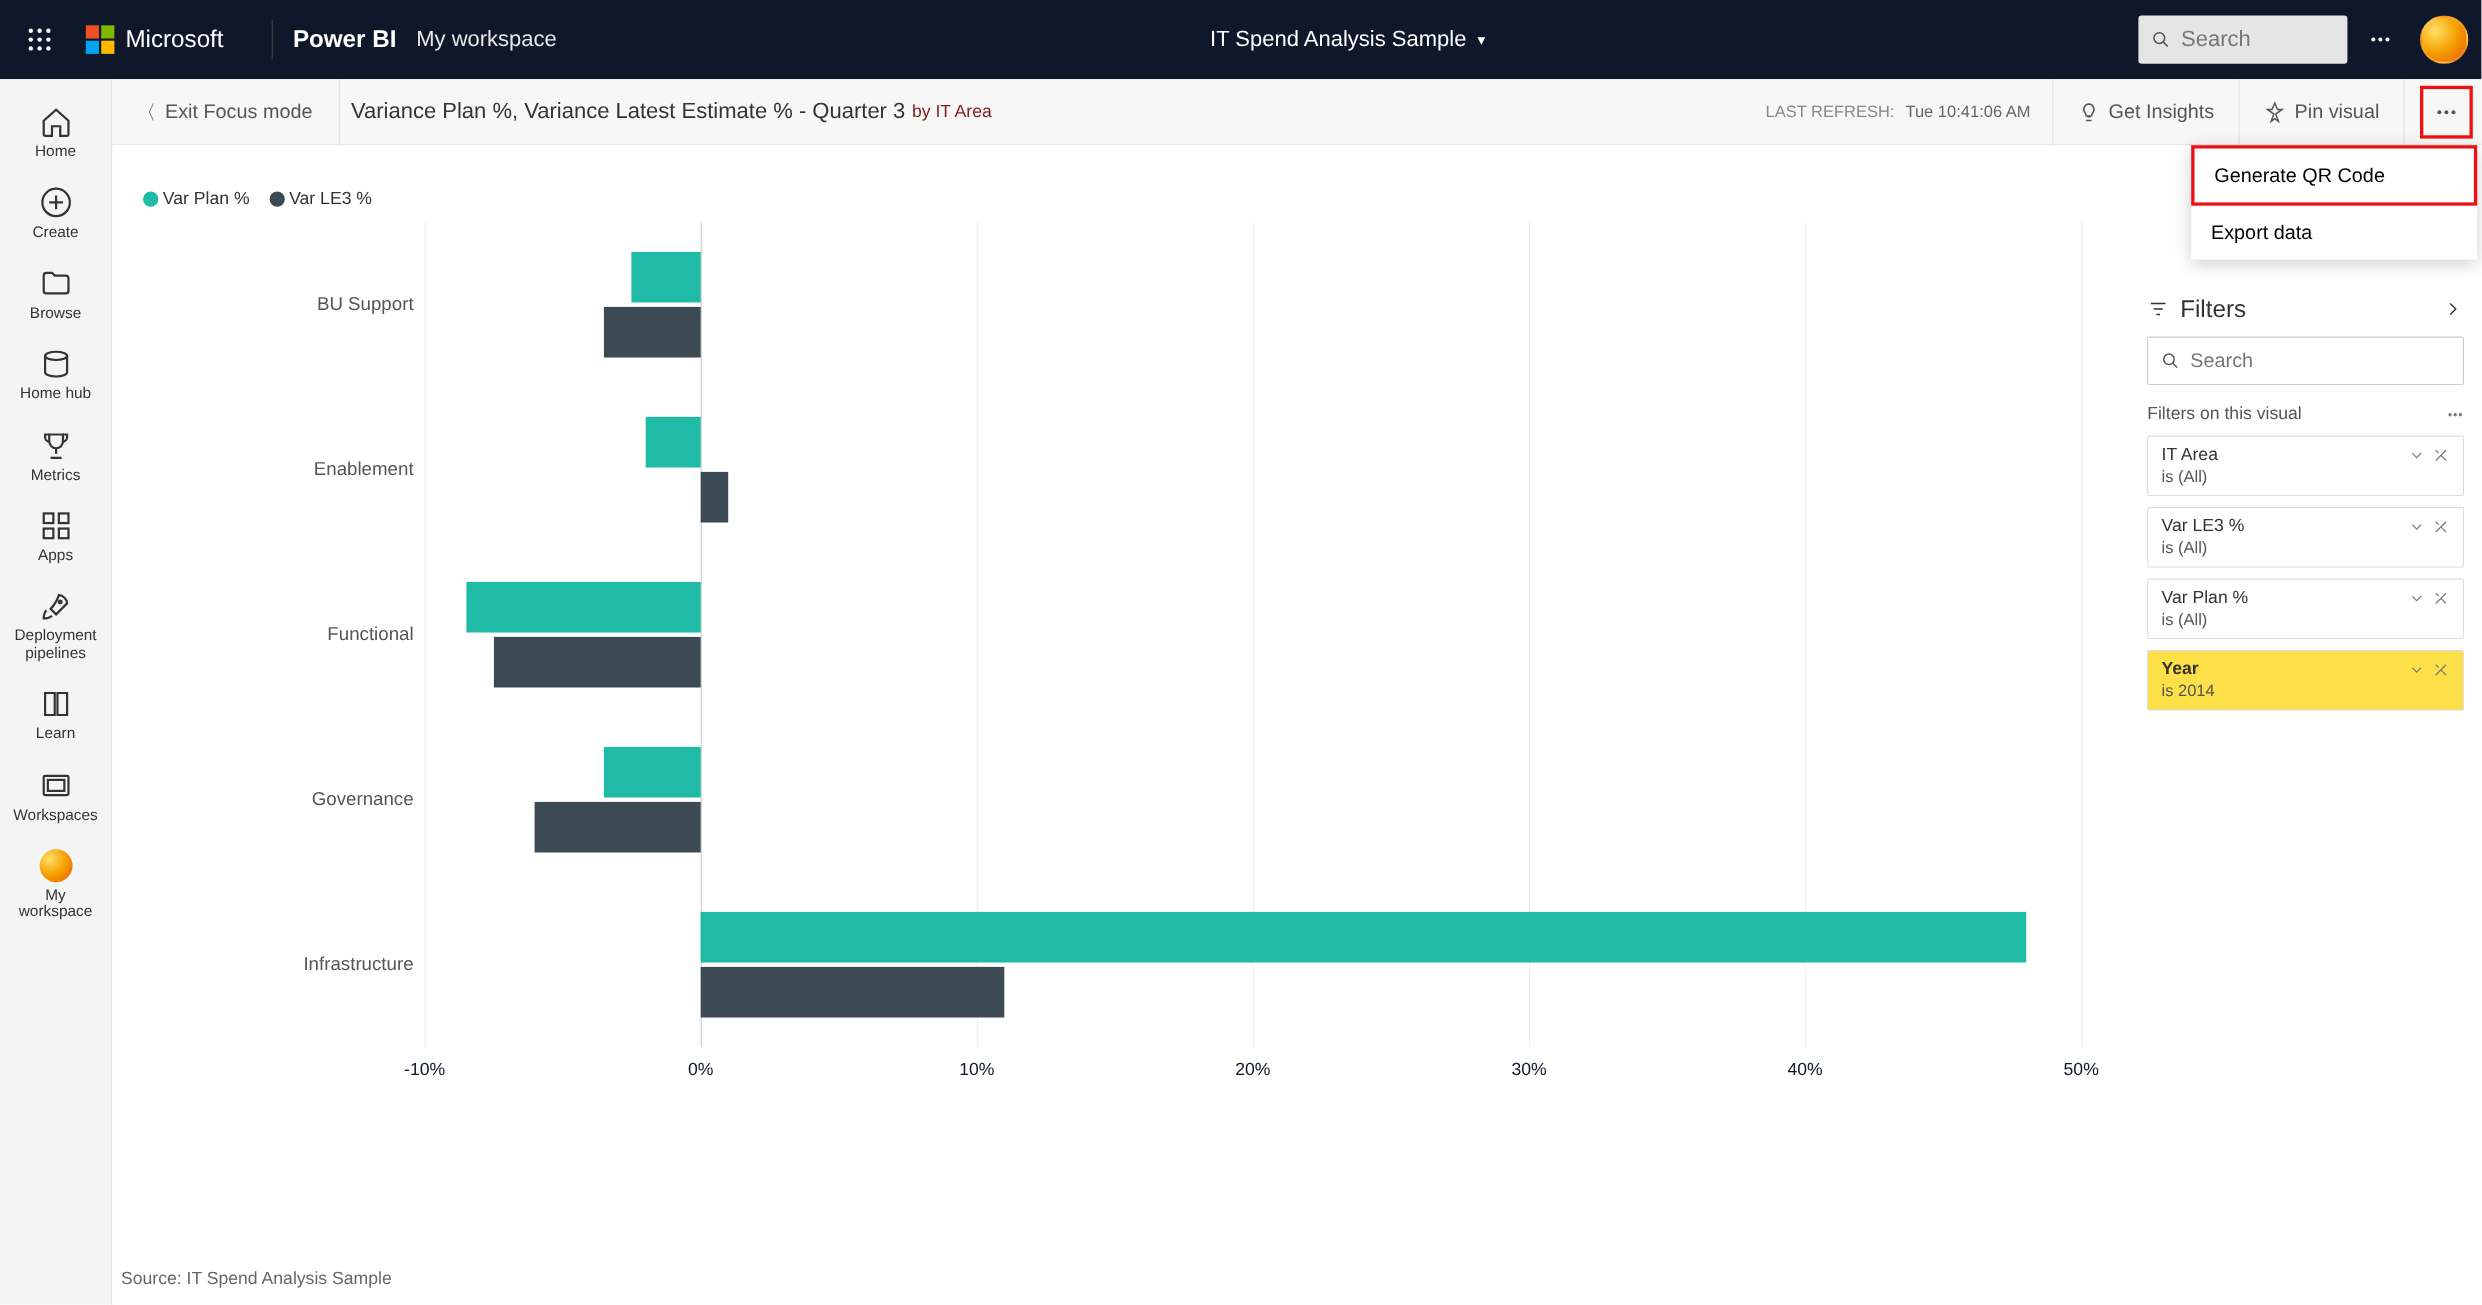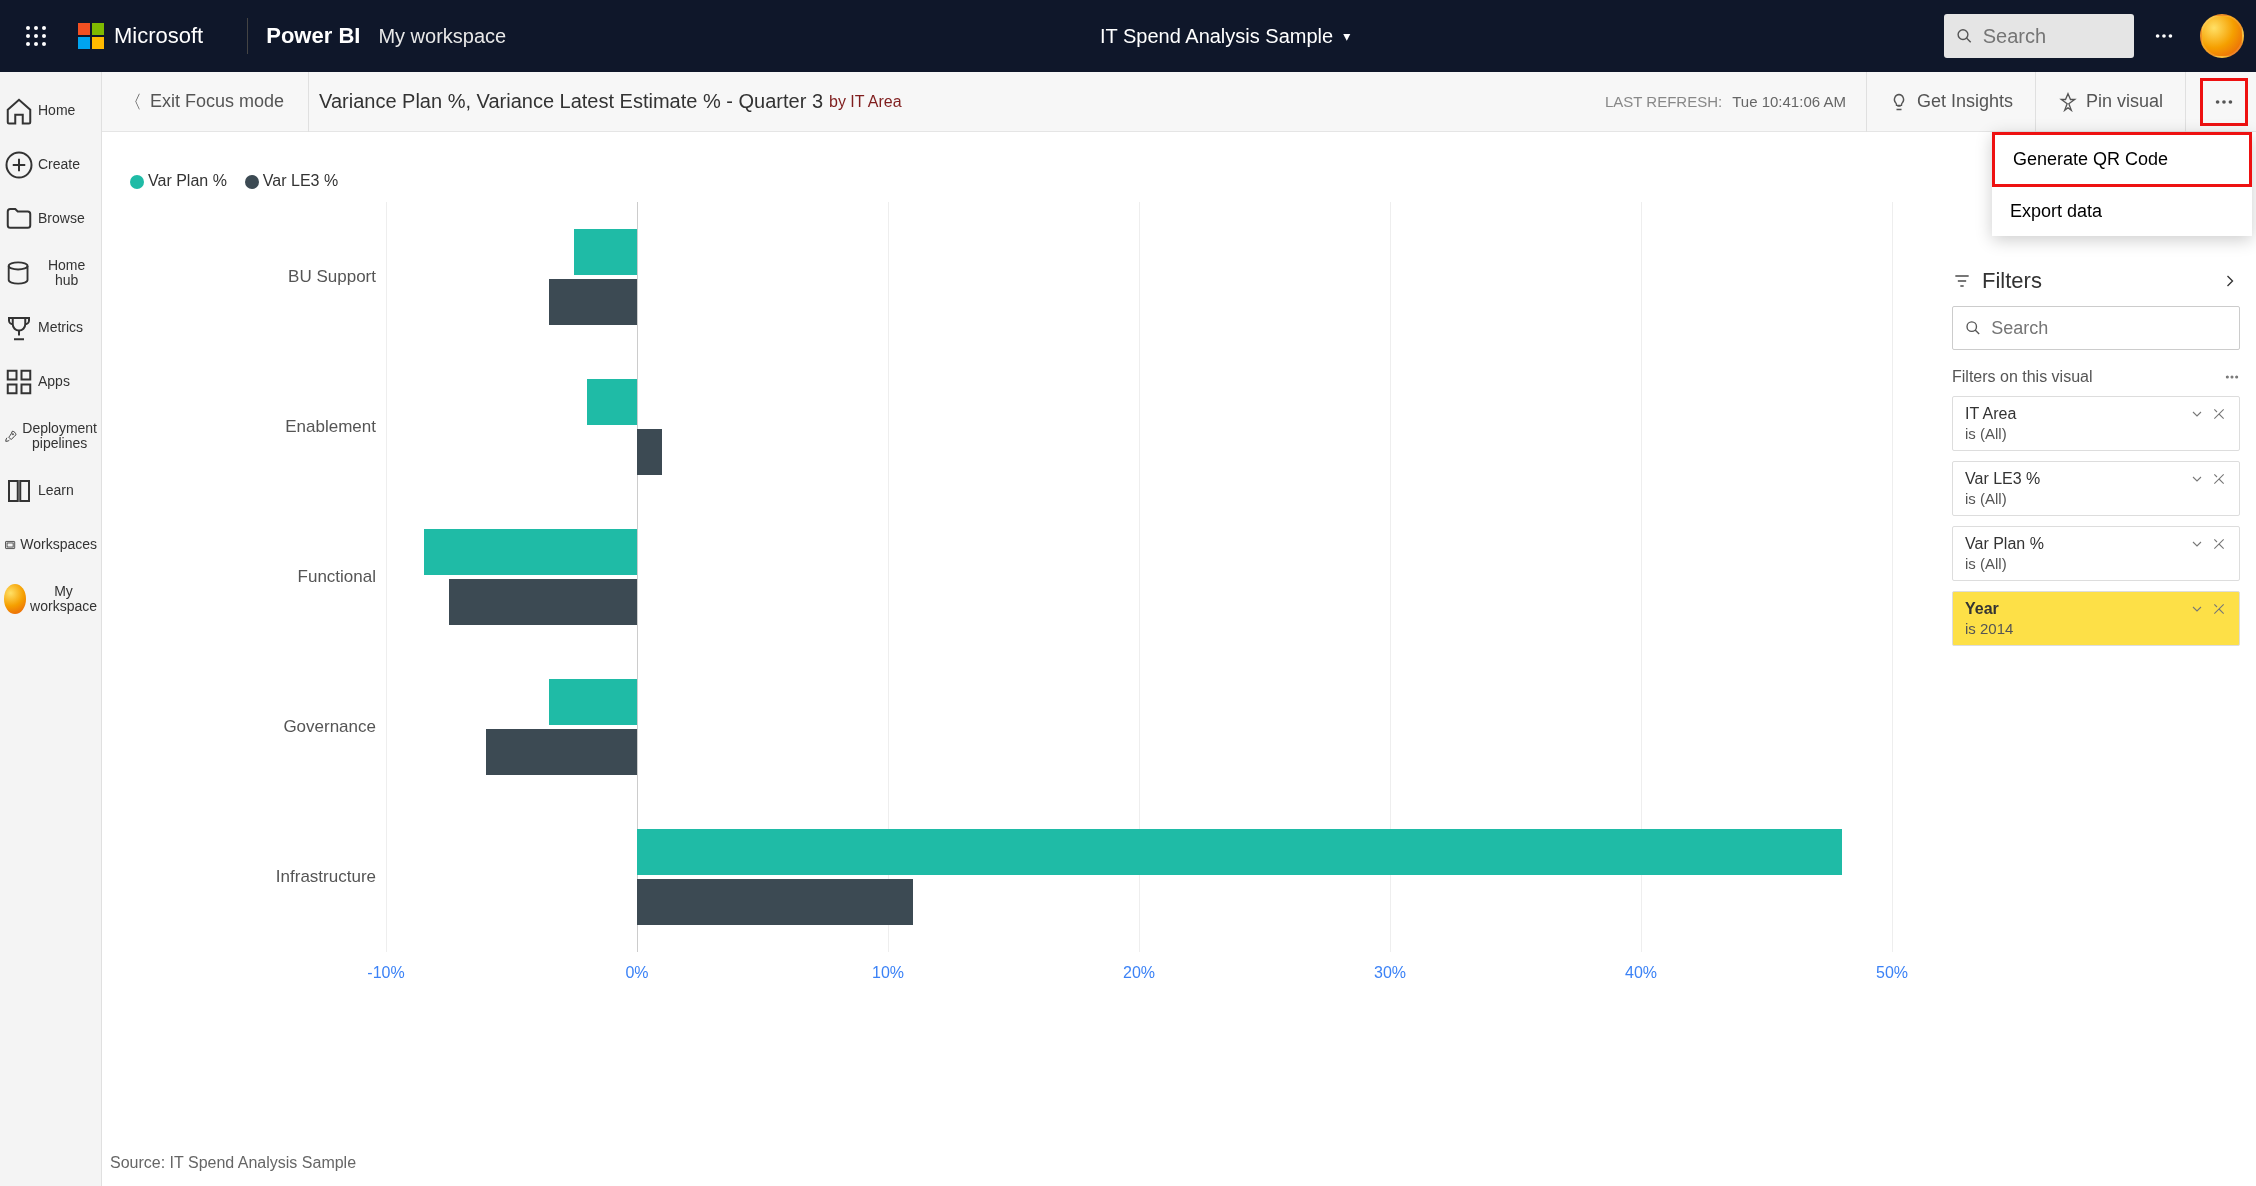--- a/index.html
+++ b/index.html
@@ -17,21 +17,21 @@
   .product { font-size: 22px; font-weight: 600; }
   .workspace-label { font-size: 20px; margin-left: 18px; color: #e8e8e8; }
   .tb-center { flex: 1; display: flex; justify-content: center; align-items: center; gap: 10px; font-size: 20px; }
   .tb-center .chev { font-size: 14px; }
   .search-box { width: 190px; height: 44px; background: #e5e5e5; border-radius: 3px; display: flex; align-items: center; padding: 0 12px; gap: 10px; color: #444; }
   .search-box input { border: none; background: transparent; font-size: 20px; outline: none; width: 100%; }
   .tb-more { width: 48px; height: 48px; display: flex; align-items: center; justify-content: center; cursor: pointer; margin-left: 6px; }
   .avatar { width: 44px; height: 44px; border-radius: 50%; background: radial-gradient(circle at 30% 30%, #ffe066, #f59f00, #e8590c); margin-left: 12px; border: 2px solid #fff2; }
   
   .leftnav { position: absolute; top: 72px; left: 0; width: 102px; bottom: 0; background: #f4f4f4; border-right: 1px solid #e0e0e0; padding-top: 12px; }
-  .nav-item { display: flex; flex-direction: row; align-items: center; gap: 4px; padding: 12px 4px; cursor: pointer; color: #333; }
+  .nav-item { display: flex; flex-direction: column; align-items: center; gap: 4px; padding: 12px 16px; cursor: pointer; color: #333; }
   .nav-item svg { width: 30px; height: 30px; stroke: #333; fill: none; stroke-width: 1.6; }
   .nav-item span { font-size: 14px; text-align: center; line-height: 1.1; }
   .nav-avatar { width: 30px; height: 30px; border-radius: 50%; background: radial-gradient(circle at 30% 30%, #ffe066, #f59f00, #e8590c); }
   
   .subhdr { position: absolute; top: 72px; left: 102px; right: 0; height: 60px; background: #f7f7f7; border-bottom: 1px solid #e5e5e5; display: flex; align-items: center; padding: 0 8px; color: #555; }
   .exit-focus { display: flex; align-items: center; gap: 8px; padding: 6px 14px; cursor: pointer; font-size: 18px; }
   .vdiv { width: 1px; height: 60px; background: #e0e0e0; margin: 0 10px; }
   .title-main { font-size: 20px; color: #333; }
   .title-sub { font-size: 16px; color: #7f1d1d; margin-left: 6px; }
   .subhdr-right { margin-left: auto; display: flex; align-items: center; }
@@ -44,21 +44,21 @@
   .dropdown { position: absolute; top: 132px; right: 4px; width: 260px; background: #fff; box-shadow: 0 4px 16px rgba(0,0,0,0.2); z-index: 100; }
   .dropdown-item { padding: 14px 18px; font-size: 18px; cursor: pointer; }
   .dropdown-item.hl { border: 3px solid #e11; }
   
   .main { position: absolute; top: 132px; left: 102px; right: 320px; bottom: 0; padding: 40px 24px 0 24px; }
   .legend { display: flex; gap: 18px; font-size: 16px; color: #333; margin-bottom: 12px; margin-left: 4px; }
   .legend .dot { width: 14px; height: 14px; border-radius: 50%; display: inline-block; margin-right: 4px; vertical-align: middle; }
   .chart-wrap { position: relative; height: 790px; margin-left: 120px; }
   .plot { position: absolute; left: 140px; top: 0; right: 20px; bottom: 40px; }
   .grid-line { position: absolute; top: 0; bottom: 0; width: 1px; background: #eee; }
-  .x-tick { position: absolute; bottom: -30px; transform: translateX(-50%); font-size: 16px; color: #3b82f6; }
+  .x-tick { position: absolute; bottom: -30px; transform: translateX(-50%); font-size: 16px; color: #0f172a; }
   .cat-label { position: absolute; left: -140px; width: 130px; text-align: right; font-size: 17px; color: #555; transform: translateY(-50%); }
   .bar { position: absolute; height: 46px; }
   .bar.c1 { background: #1fbba6; }
   .bar.c2 { background: #3c4a53; }
   .source-note { position: absolute; bottom: 14px; left: 8px; font-size: 16px; color: #666; }
   
   .filters { position: absolute; top: 260px; right: 0; width: 320px; bottom: 0; padding: 0 16px; }
   .filters-hdr { display: flex; align-items: center; gap: 10px; font-size: 22px; color: #333; padding: 8px 0 12px 0; }
   .filters-hdr .sp { flex: 1; }
   .filters-hdr svg { width: 20px; height: 20px; stroke: #333; fill: none; stroke-width: 1.6; }

